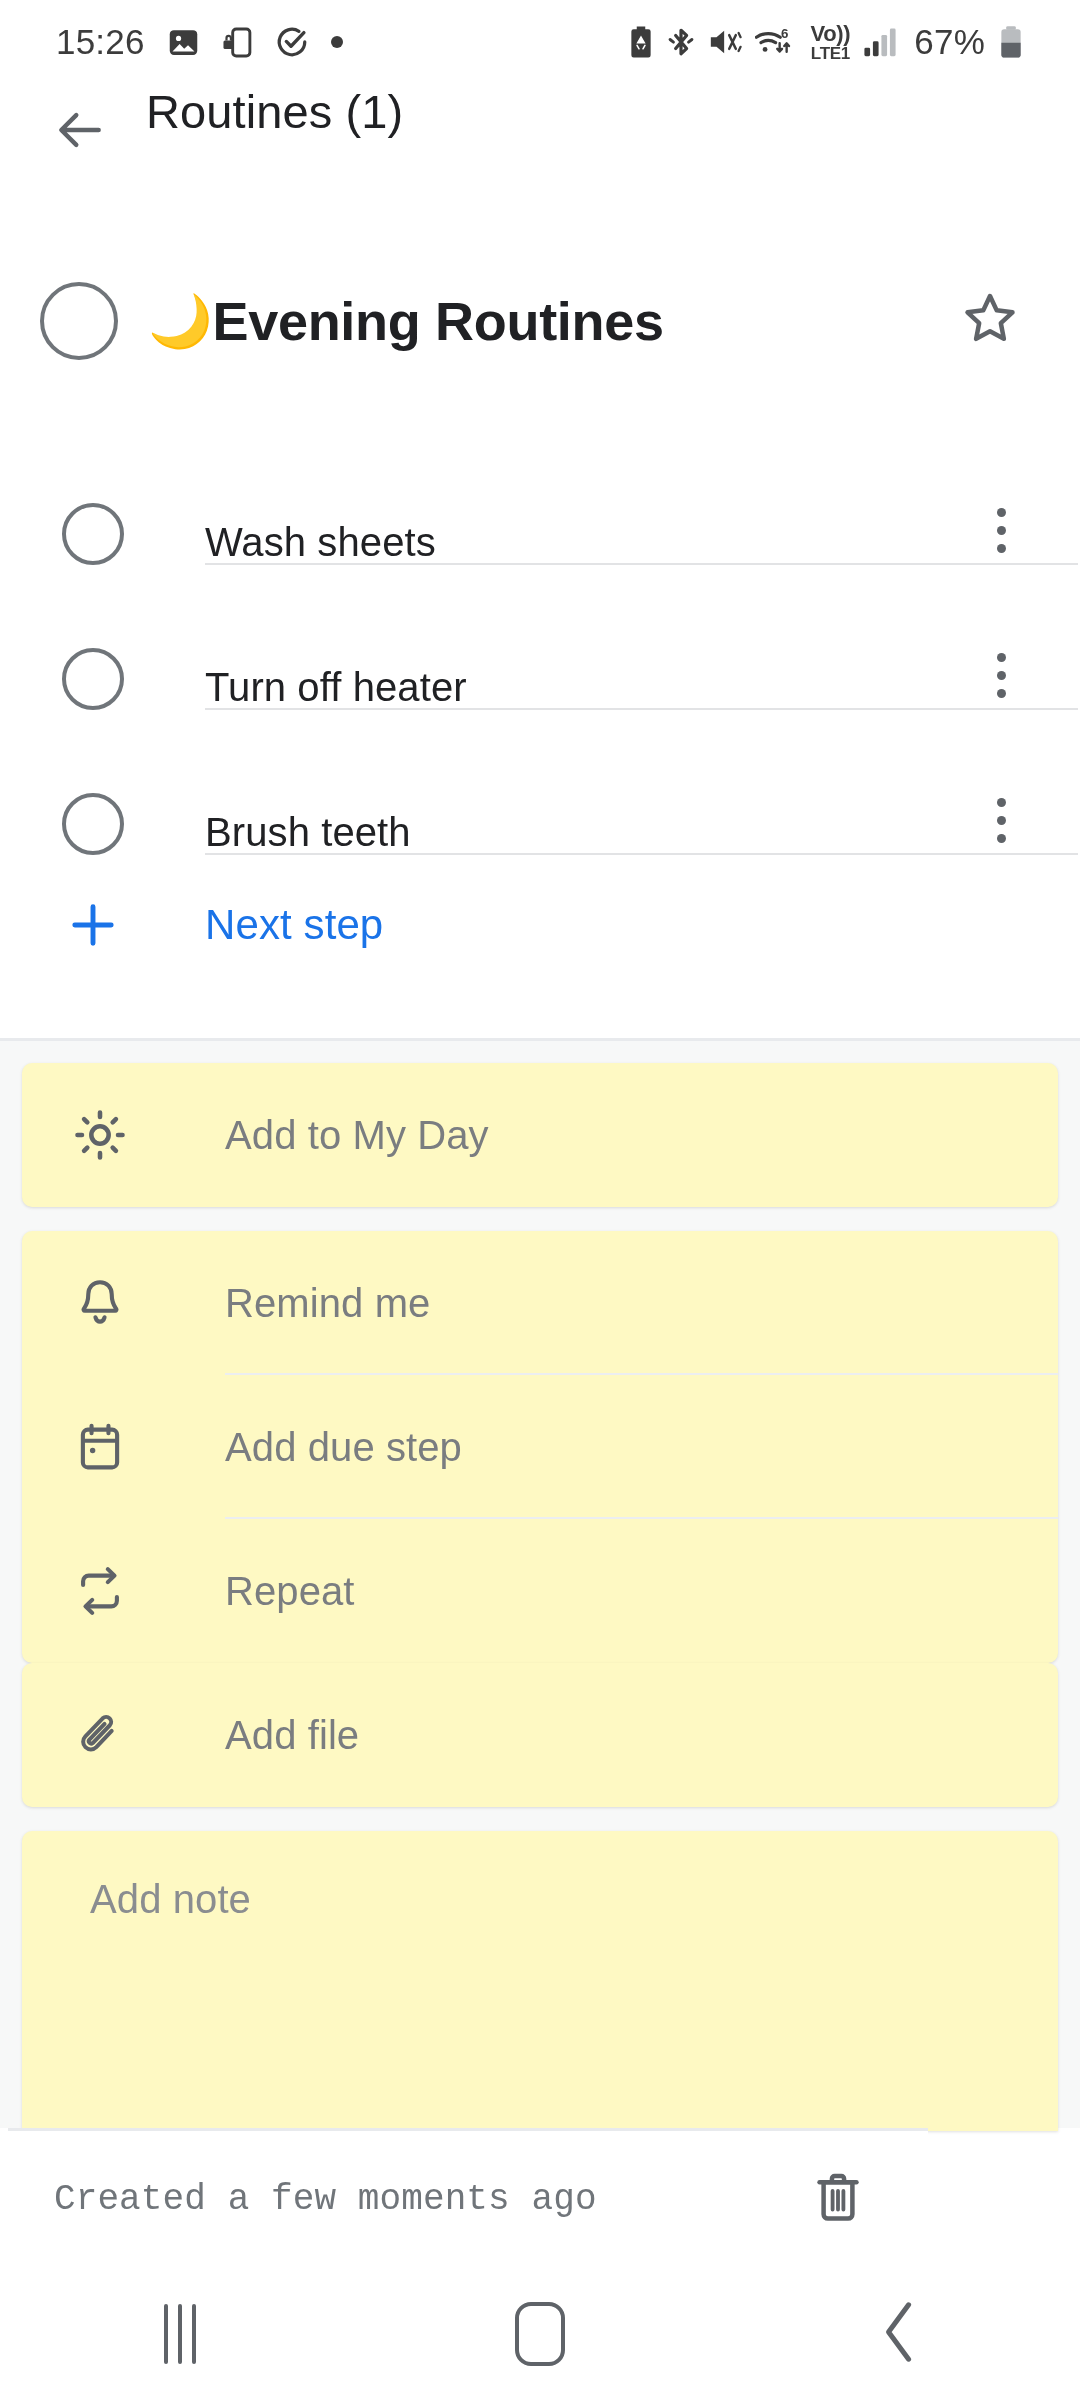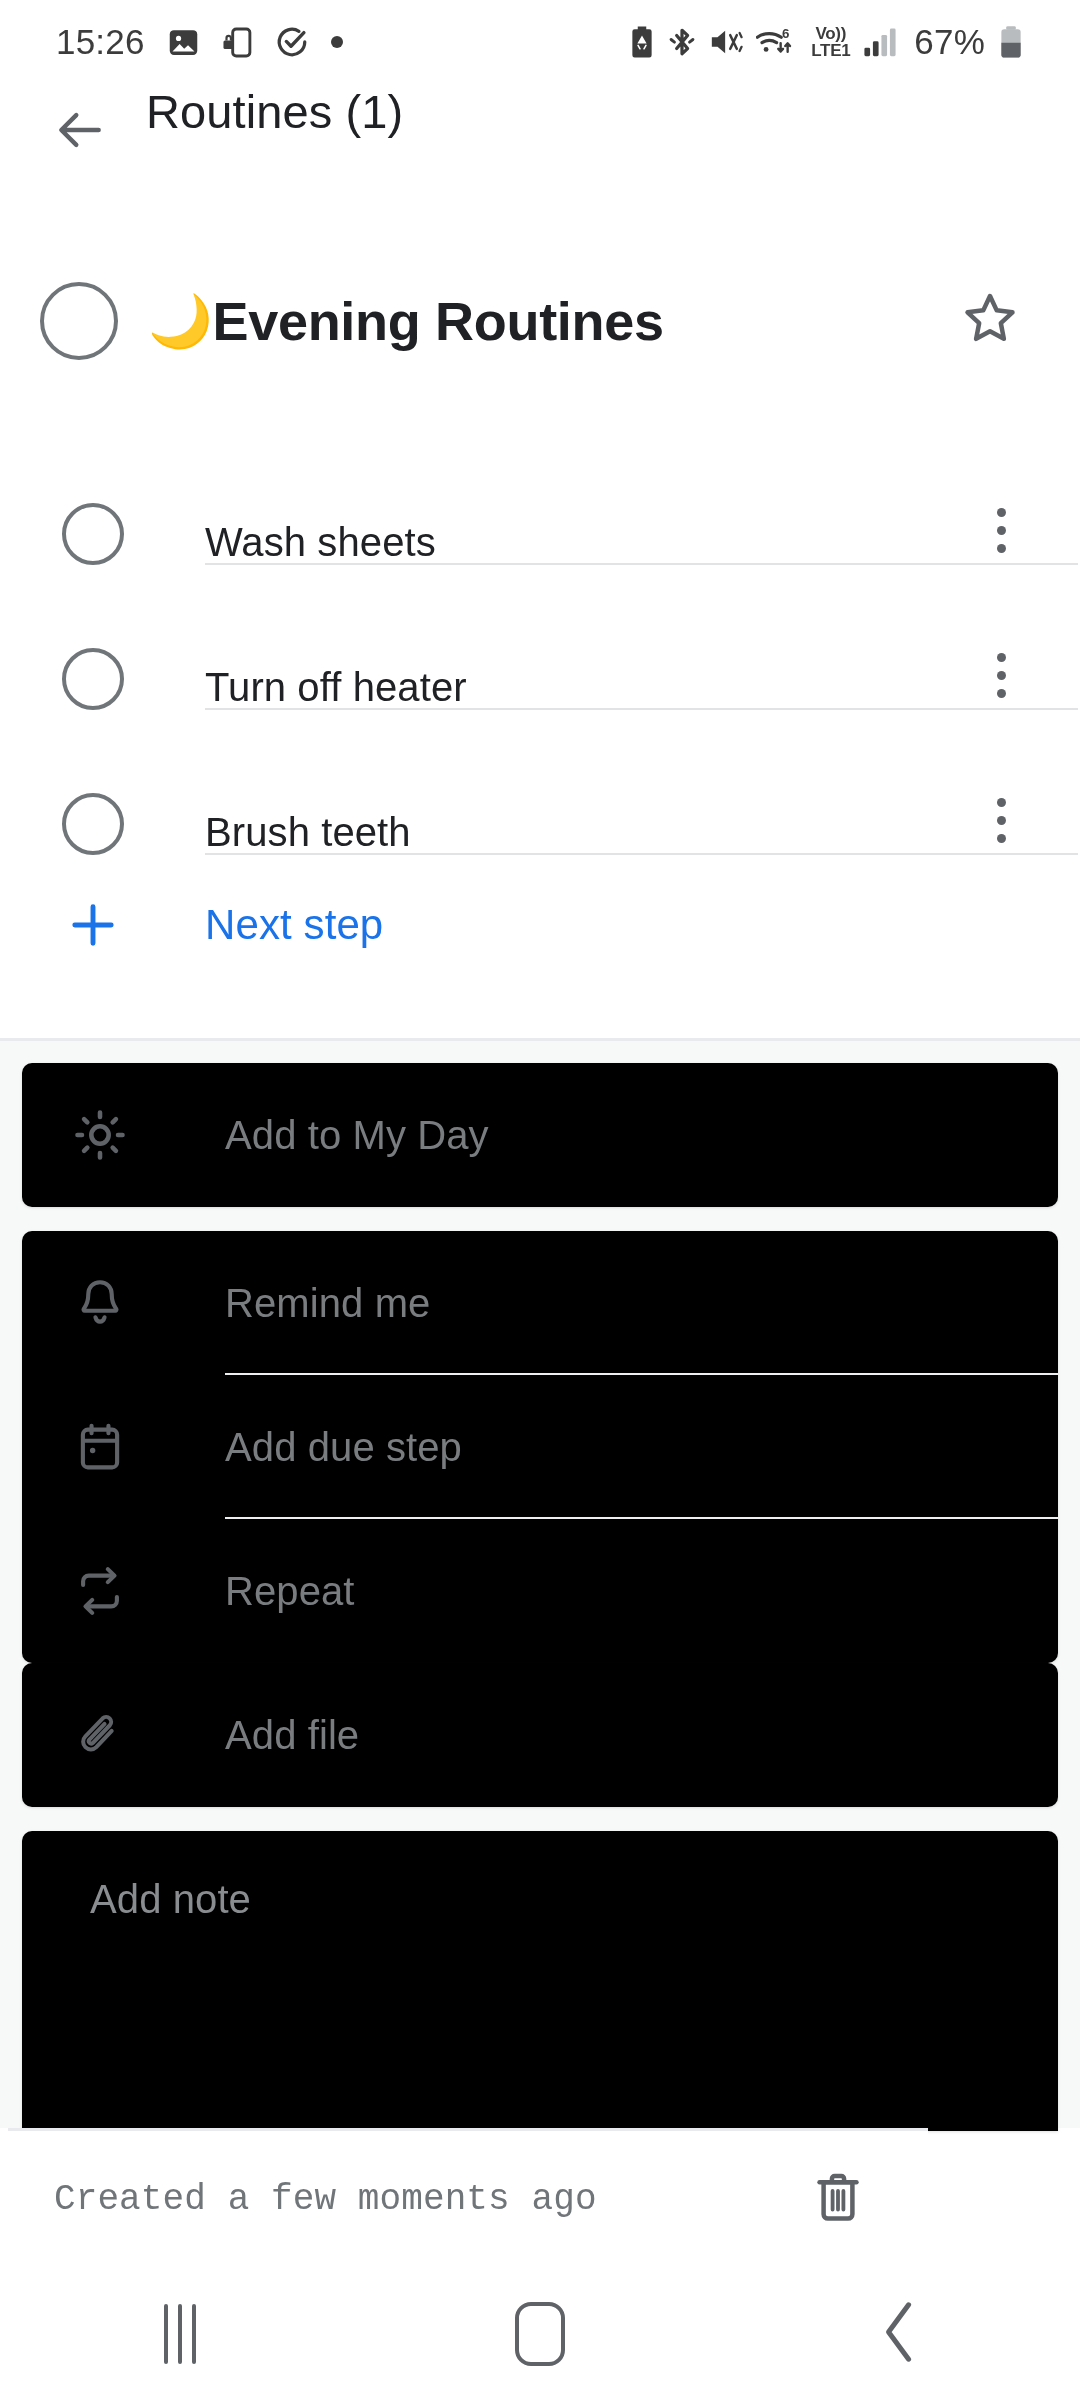--- a/index.html
+++ b/index.html
@@ -17,21 +17,21 @@
     position:absolute; top:0; left:0; width:1080px; height:84px;
     display:flex; align-items:center; background:#ffffff;
   }
   .sb-left{ display:flex; align-items:center; gap:22px; padding-left:56px; }
   .sb-time{ font-size:35px; color:#3c3c3c; letter-spacing:0.2px; font-weight:400; }
   .sb-right{ margin-left:auto; display:flex; align-items:center; gap:13px; padding-right:56px; }
   .sb-ico{ display:flex; align-items:center; justify-content:center; }
   .sb-batt-txt{ font-size:35px; color:#3c3c3c; letter-spacing:0.2px; margin-left:4px; }
   .sb-dot{ width:12px; height:12px; border-radius:50%; background:#3c3c3c; }
   .volte-wrap{ display:flex; flex-direction:column; align-items:center; line-height:1; }
-  .volte-t{ font-size:17px; color:#3c3c3c; font-weight:700; letter-spacing:-0.3px;}
+  .volte-t{ font-size:22px; color:#3c3c3c; font-weight:700; letter-spacing:-0.3px;}
   .volte-b{ font-size:17px; color:#3c3c3c; font-weight:700; letter-spacing:-0.3px;}
 
   
   .appbar{
     position:absolute; top:84px; left:0; width:1080px; height:136px;
     display:flex; background:#ffffff;
   }
   .back-btn{ width:96px; height:96px; margin-left:32px; display:flex; align-items:center; justify-content:center; }
   .appbar-title{ font-size:47px; color:#202124; margin-left:18px; font-weight:400; letter-spacing:0.1px; }
 
@@ -66,21 +66,21 @@
   .nextstep-row{ height:140px; display:flex; align-items:center; }
   .plus-ico{ margin-left:62px; width:62px; height:62px; display:flex; align-items:center; justify-content:center; }
   .nextstep-label{ margin-left:81px; font-size:42px; letter-spacing:0.1px; }
 
   
   .gray-section{
     position:absolute; top:1038px; left:0; width:1080px; height:1090px;
     background:#f7f8f8; border-top:3px solid #e8eaed;
   }
   .card{
-    position:absolute; left:22px; width:1036px; background:#000000;
+    position:absolute; left:22px; width:1036px; background:#fef9c3;
     border-radius:10px; box-shadow:0 1px 3px rgba(60,64,67,0.16);
   }
   .act-row{ position:relative; height:144px; display:flex; align-items:center; }
   .act-ico{ width:76px; margin-left:40px; display:flex; align-items:center; justify-content:center; flex:0 0 auto; }
   .act-label{ margin-left:87px; font-size:40px; color:#7a7d80; letter-spacing:0.1px; }
   .act-div{ position:absolute; left:203px; right:0; bottom:0; height:2px; background:#eceef0; }
 
   .note-card{ padding:46px 0 0 0; }
   .note-ph{ margin-left:68px; font-size:40px; color:#8a8d90; letter-spacing:0.1px; }
 

